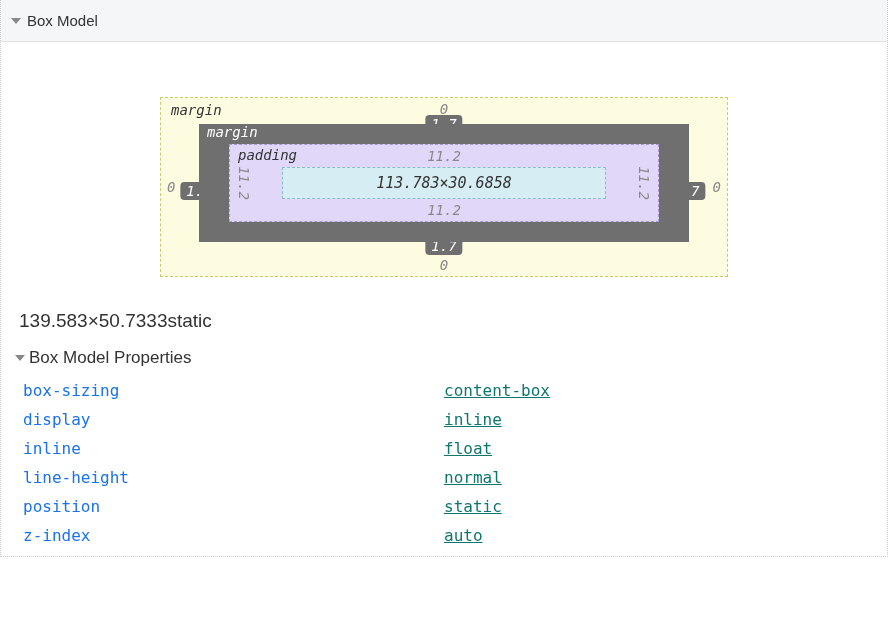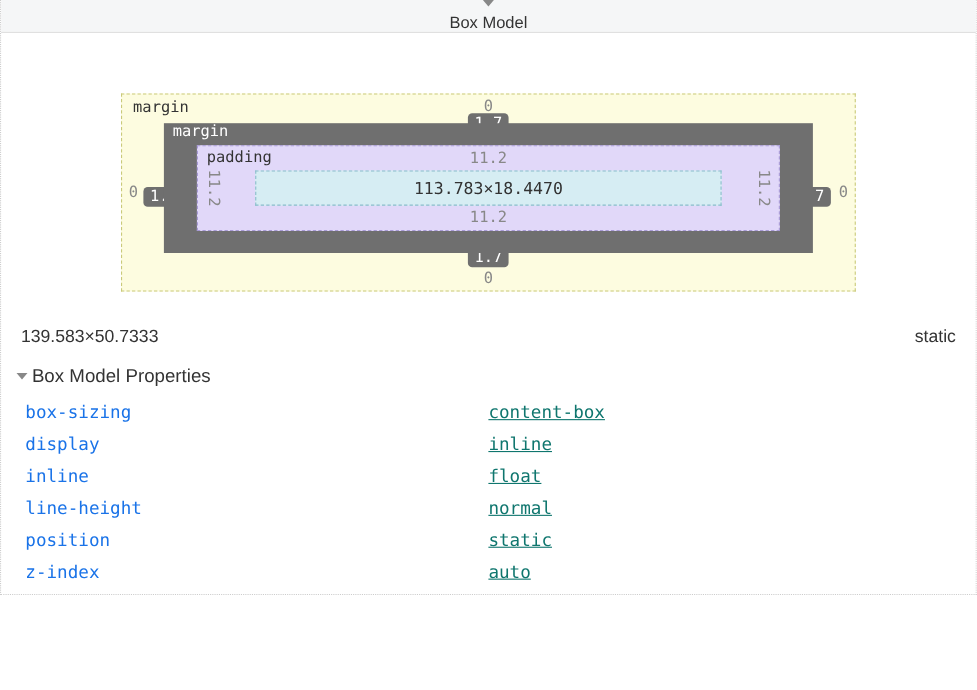--- a/index.html
+++ b/index.html
@@ -13,26 +13,25 @@
     width: 888px;
   }
   .panel {
     border-left: 1px dotted #ccc;
     border-right: 1px dotted #ccc;
     border-bottom: 1px dotted #ccc;
   }
   .section-header {
     background: #f5f6f7;
     border-bottom: 1px solid #e0e0e0;
-    padding: 0 10px;
+    padding: 12px 10px;
     display: flex;
     align-items: center;
     gap: 6px;
     cursor: pointer;
-    flex-direction: column;
   }
   .section-header .title {
     font-size: 15px;
     color: #333;
   }
   .disclosure {
     display: inline-block;
     width: 0; height: 0;
     border-left: 5px solid transparent;
     border-right: 5px solid transparent;
@@ -44,21 +43,22 @@
     padding: 55px 10px 25px 10px;
   }
   .bm-margin {
     position: relative;
     background: #fdfce0;
     border: 1px dashed #c9c97a;
     padding: 26px 38px 34px 38px;
     font-family: "Consolas","Menlo",monospace;
     font-size: 14px;
     color: #555;
-    width: 668px;
+    width: 568px;
+    font-style: italic;
   }
   .bm-border {
     position: relative;
     background: #6f6f6f;
     padding: 20px 30px;
   }
   .bm-padding {
     position: relative;
     background: #e1d8f9;
     border: 1px dashed #a89ad6;
@@ -107,23 +107,22 @@
     font-size: 14px;
     display: inline-block;
   }
   .chip-pos {
     position: absolute;
     transform: translate(-50%,-50%);
   }
 
   .dims-row {
     display: flex;
-    justify-content: space-between;
     padding: 8px 18px 14px 18px;
-    font-size: 16px;
+    font-size: 19px;
     color: #333;
   }
   .sub-header {
     display: flex;
     align-items: center;
     gap: 4px;
     padding: 2px 14px 6px 14px;
     cursor: pointer;
   }
   .sub-header .title {
@@ -175,21 +174,21 @@
         <span class="bm-label">margin</span>
 
         <div class="bm-padding">
           <span class="bm-label">padding</span>
           <span class="edge-val edge-top">11.2</span>
           <span class="edge-val edge-bottom">11.2</span>
           <span class="edge-val edge-left rot">11.2</span>
           <span class="edge-val edge-right rot">11.2</span>
 
           <div class="bm-content">
-            <span>113.783×18.4470</span>
+            <span>113.783×30.6858</span>
           </div>
         </div>
       </div>
     </div>
   </div>
 
   <div class="dims-row">
     <span>139.583×50.7333</span>
     <span>static</span>
   </div>

